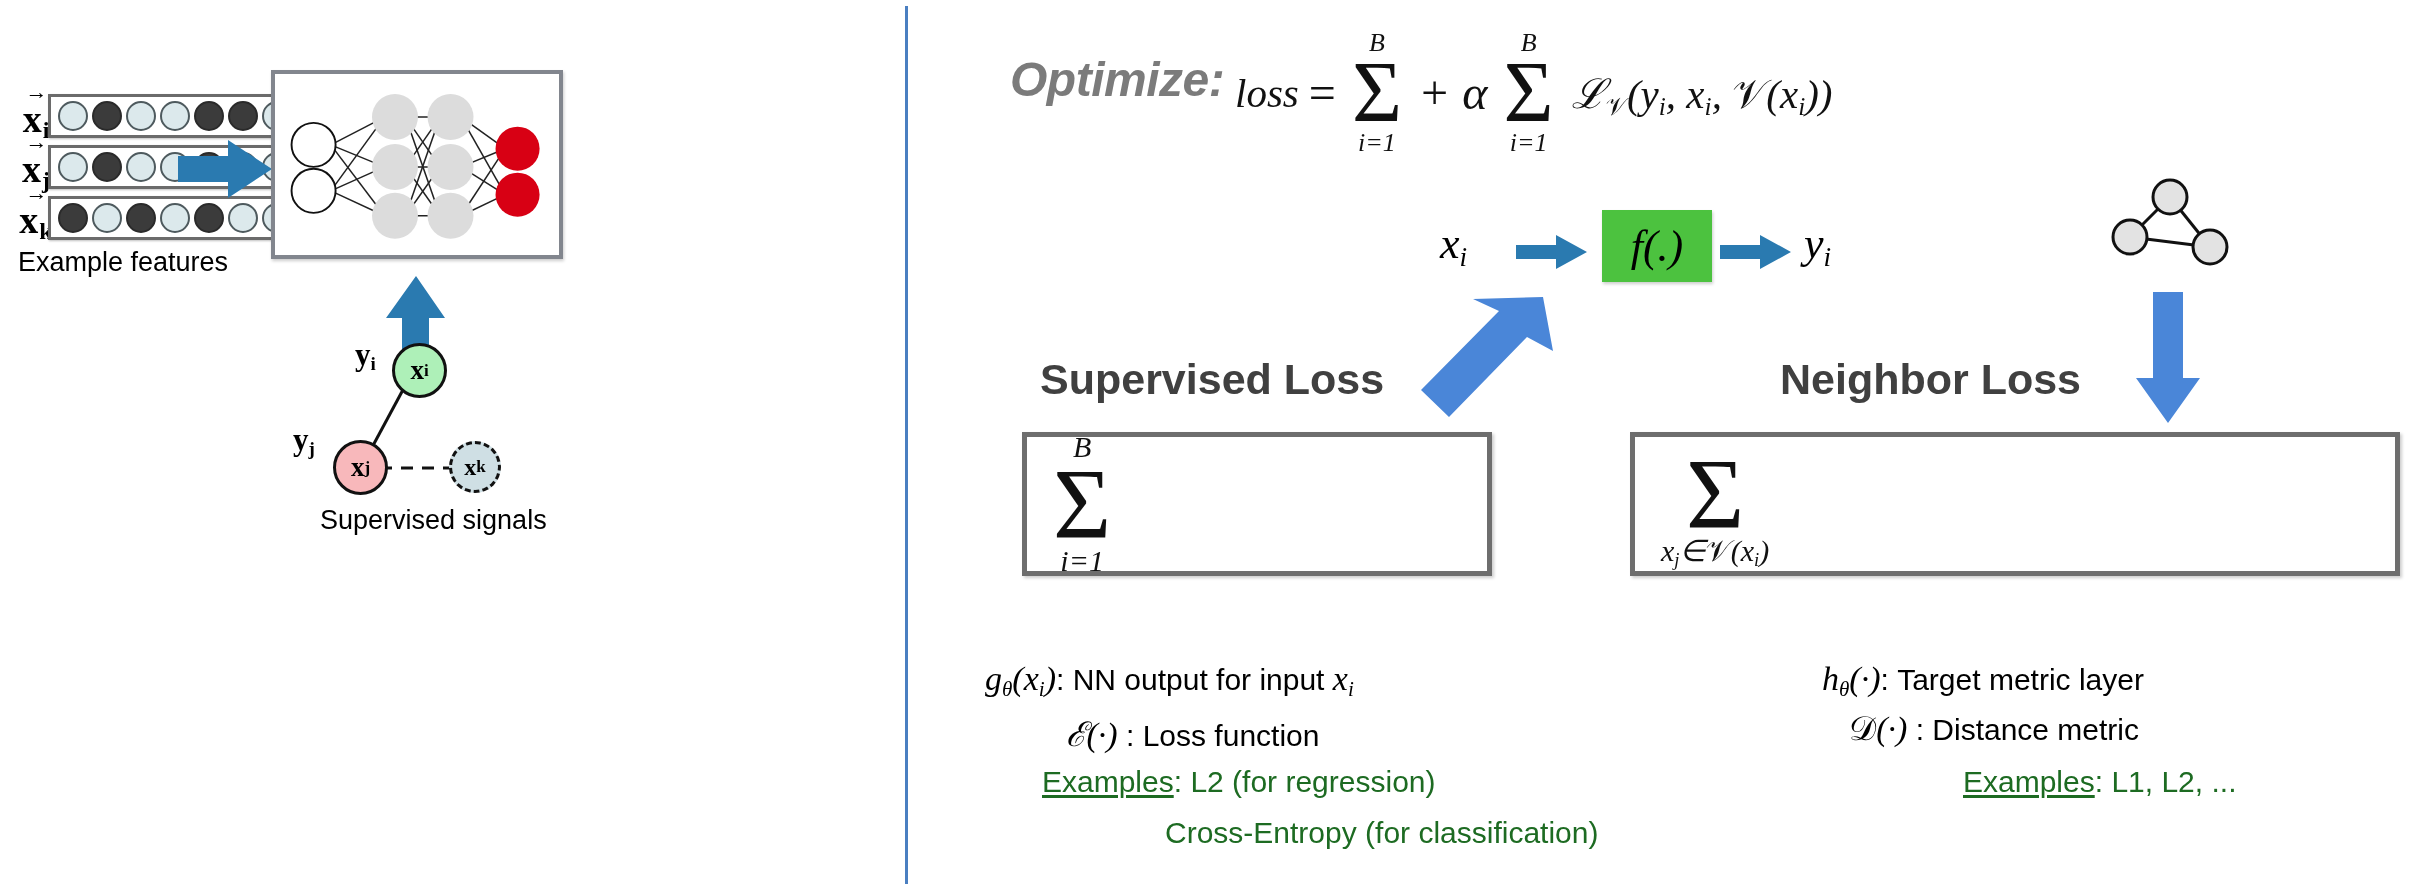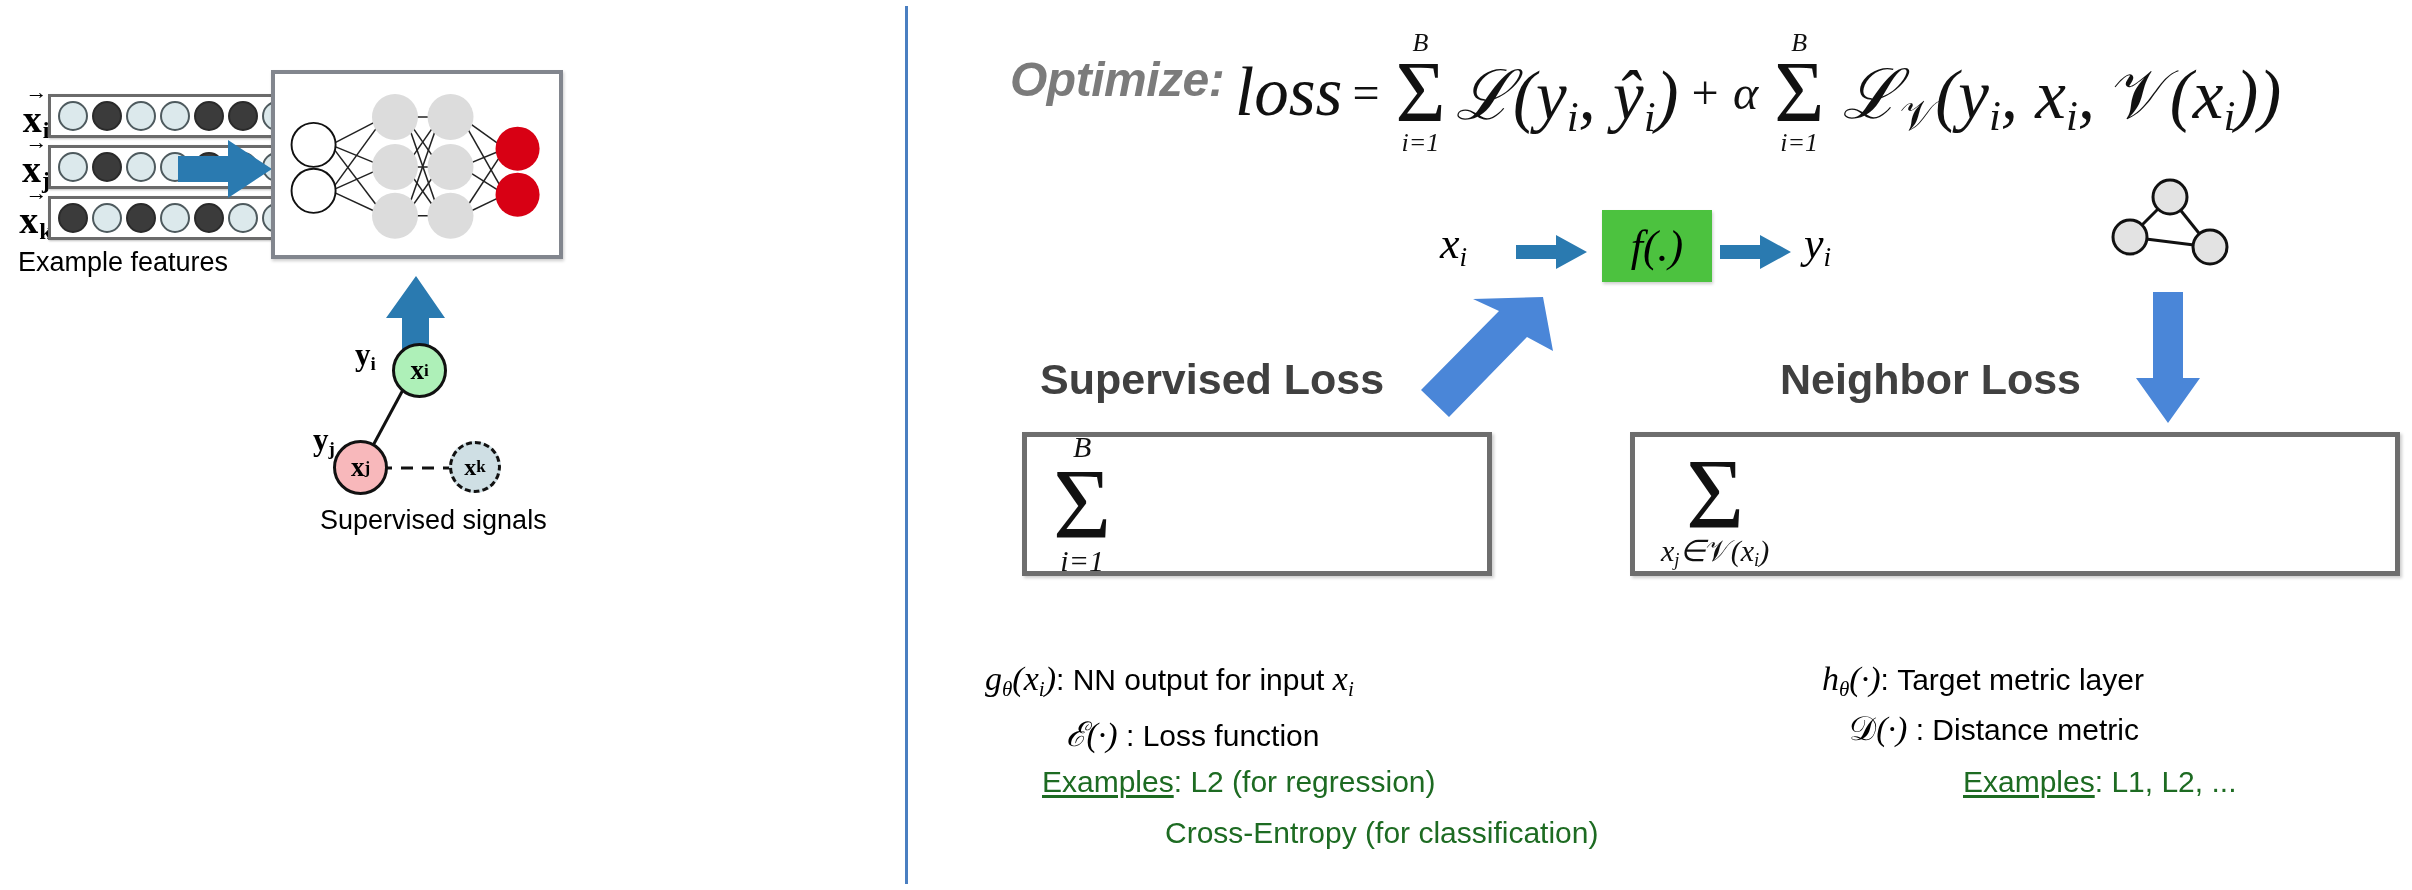--- a/index.html
+++ b/index.html
@@ -122,21 +122,21 @@
   }
 
   
   #main-eq {
     left: 1235px; top: 30px;
     display: flex; align-items: center;
     font-family: "Liberation Serif", serif;
     color: #111;
     white-space: nowrap;
   }
-  .eqtok { font-size: 69px; font-style: italic; }
+  .eqtok { font-size: 41px; font-style: italic; }
   .eqop  { font-size: 48px; font-style: normal; margin: 0 10px; }
   .sigma-wrap {
     display: inline-flex; flex-direction: column;
     align-items: center; justify-content: center;
     margin: 0 6px;
     line-height: 1;
   }
   .sigma-wrap .lim {
     font-size: 26px; font-style: italic;
     font-family: "Liberation Serif", serif;
@@ -309,41 +309,38 @@
   <span>x</span>
     <span class="s">j</span>
 </div>
 <div class="abs gnode" id="gn-k" style="left:449px; top:441px; width:52px; height:52px; font-size:24px;">
   <span>x</span>
     <span class="s">k</span>
 </div>
 <div class="abs ylabel" style="left:355px; top:337px;">
   <span>y</span><span class="s">i</span>
 </div>
-<div class="abs ylabel" style="left:293px; top:422px;margin-left:20px;">
+<div class="abs ylabel" style="left:293px; top:422px;">
   <span>y</span><span class="s">j</span>
 </div>
 
 <div class="abs caption" style="left:320px; top:505px;">Supervised signals</div>
 
 <div class="abs" id="optimize-label">Optimize:</div>
 
 <div class="abs" id="main-eq">
   <span class="eqtok">loss</span>
   <span class="eqop">=</span>
 
   <span class="sigma-wrap">
     <span class="lim">B</span>
     <span class="big">Σ</span>
     <span class="lim">i=1</span>
   </span>
 
-  <span class="eqtok cal" style="margin-left:4px;">
-    ℒ(<span class="mathi">y</span><span class="sub-sm">i</span>,&nbsp;<span class="mathi">ŷ</span><span class="sub-sm">i</span>)
-  </span>
 
   <span class="eqop" style="font-style:italic;">+&nbsp;α</span>
 
   <span class="sigma-wrap">
     <span class="lim">B</span>
     <span class="big">Σ</span>
     <span class="lim">i=1</span>
   </span>
 
   <span class="eqtok cal" style="margin-left:12px;">

